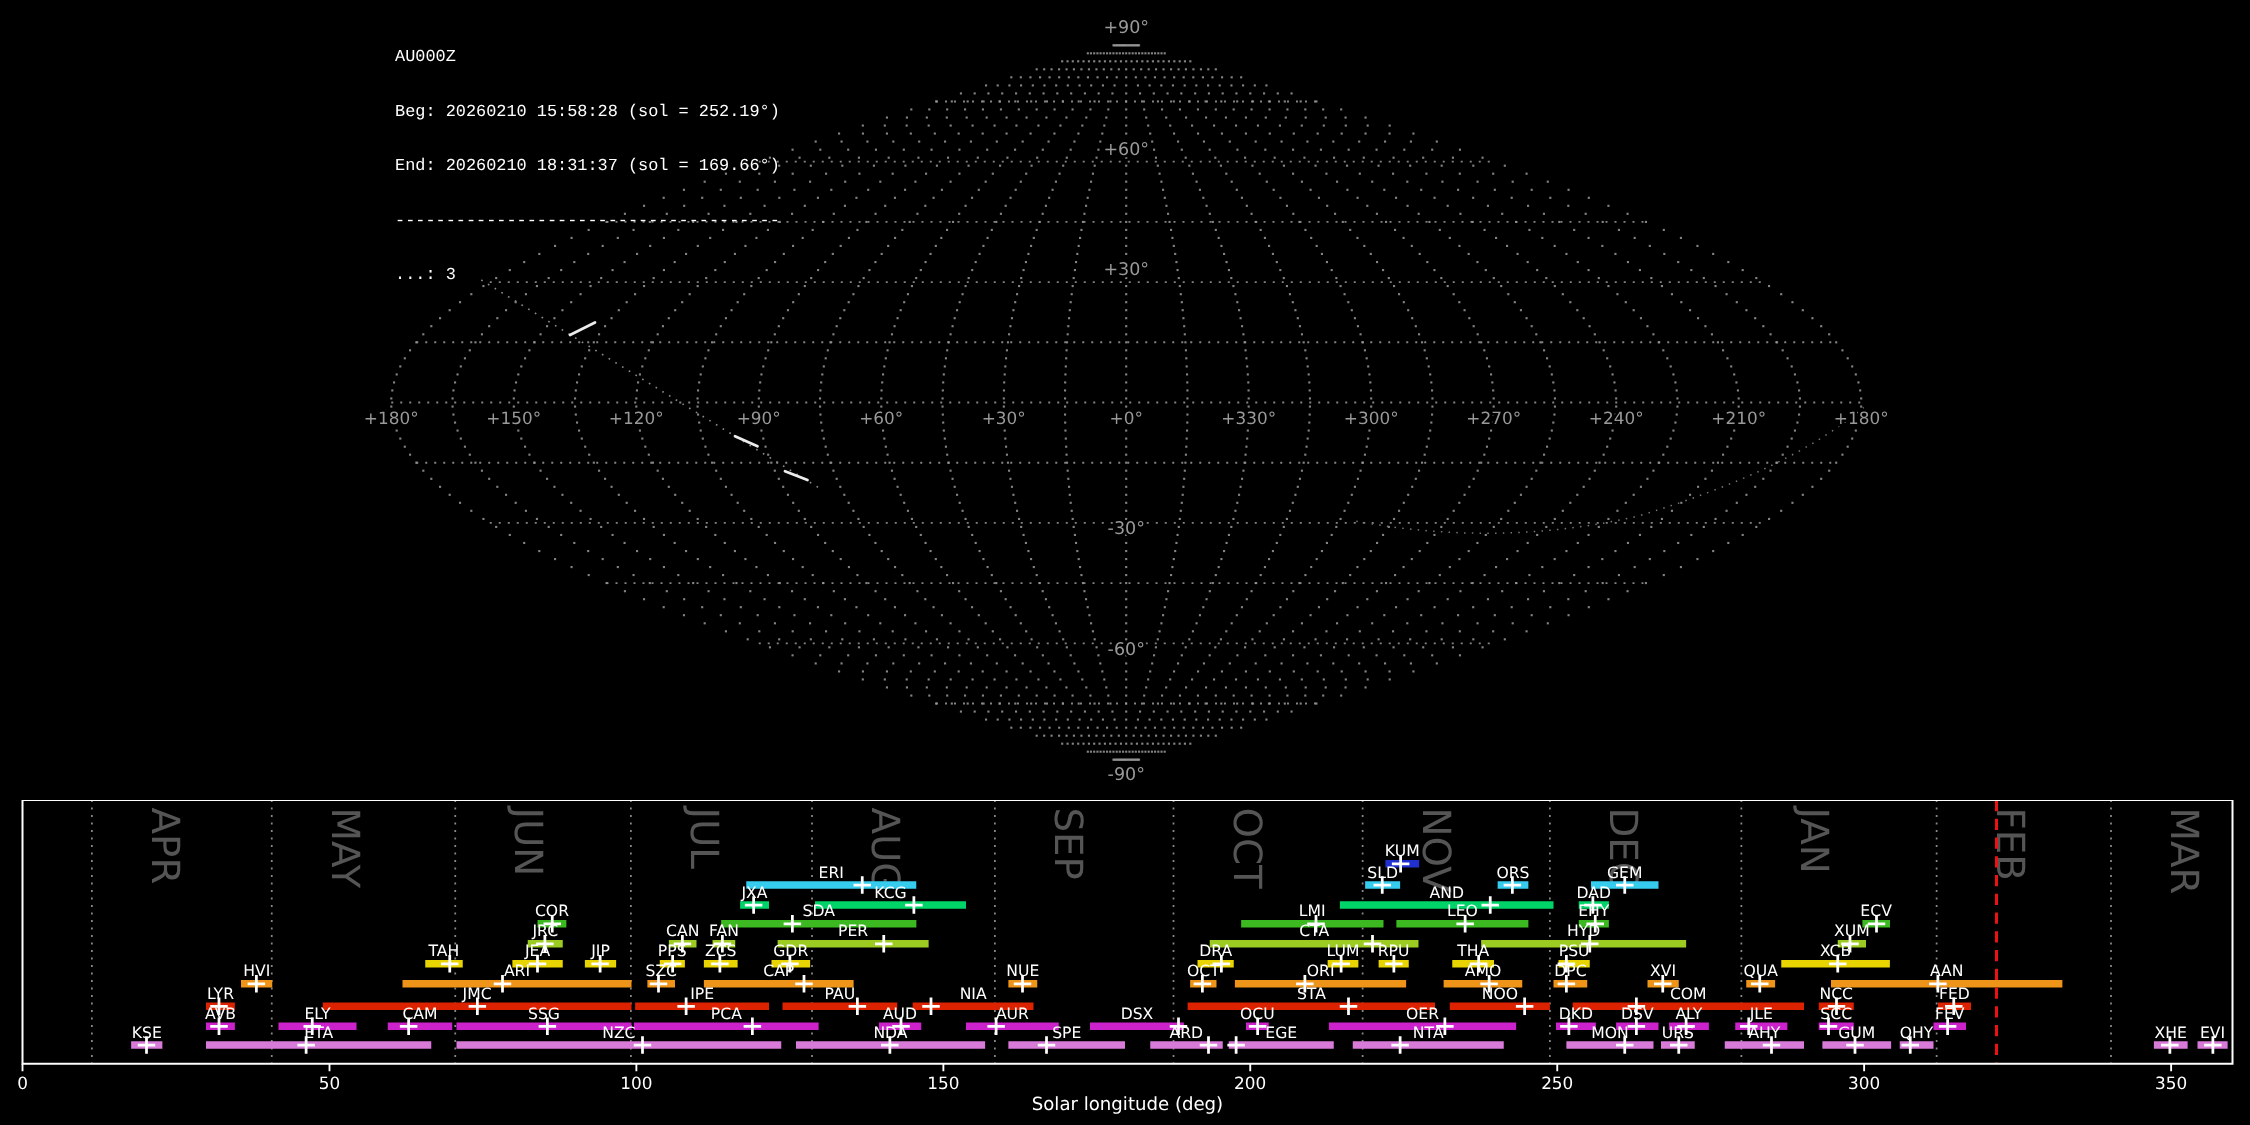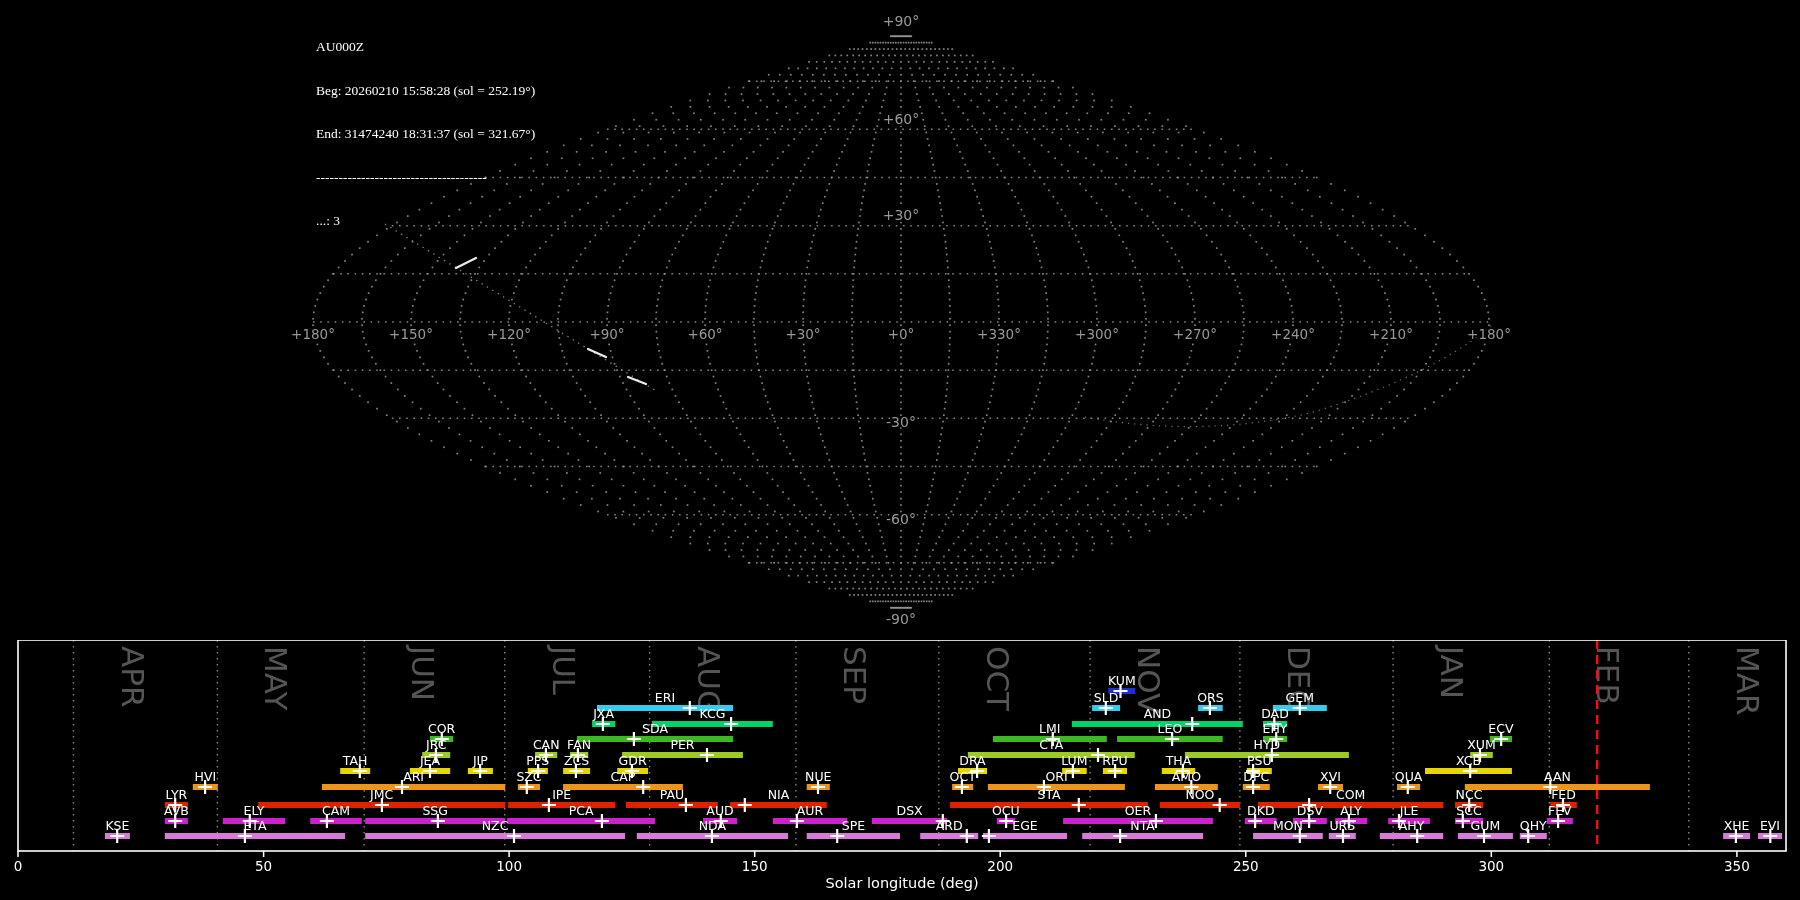--- a/index.html
+++ b/index.html
@@ -1,29 +1,29 @@
 <!DOCTYPE html>
 <html><head>
 <meta charset="utf-8">
 <style>
   html,body{margin:0;padding:0;background:#000;width:1800px;height:900px;overflow:hidden;}
   body{position:relative;font-family:"DejaVu Sans",sans-serif;}
   #obs-header{position:absolute;left:316px;top:11px;z-index:5;color:#fff;
-    font-family:Liberation Serif, serif;font-size:13.5px;line-height:14.5px;white-space:pre;}
+    font-family:Liberation Mono, monospace;font-size:13.5px;line-height:14.5px;white-space:pre;}
   #sky-map{position:absolute;left:0;top:0;}
   #activity-chart{position:absolute;left:0;top:640px;}
   svg text{font-family:"DejaVu Sans",sans-serif;}
 </style>
 </head>
 <body>
 
 <div id="obs-header">
   <div>AU000Z</div>
   <div>Beg: 20260210 15:58:28 (sol = 252.19°)</div>
-  <div>End: 31474240 18:31:37 (sol = 321.67°)</div>
+  <div>End: 20260210 18:31:37 (sol = 169.66°)</div>
   <div>--------------------------------------</div>
   <div>...: 3</div>
 </div>
 
 <svg id="sky-map" width="1800" height="640" viewBox="0 0 1800 640">
     <g>
       <rect x="889.9" y="606.9" width="1.7" height="1.7" fill="#9a9a9a" opacity="0.85"></rect>
       <rect x="869.4" y="600.5" width="1.7" height="1.7" fill="#9a9a9a" opacity="0.85"></rect>
       <rect x="848.9" y="594.1" width="1.7" height="1.7" fill="#9a9a9a" opacity="0.85"></rect>
       <rect x="828.5" y="587.7" width="1.7" height="1.7" fill="#9a9a9a" opacity="0.85"></rect>

